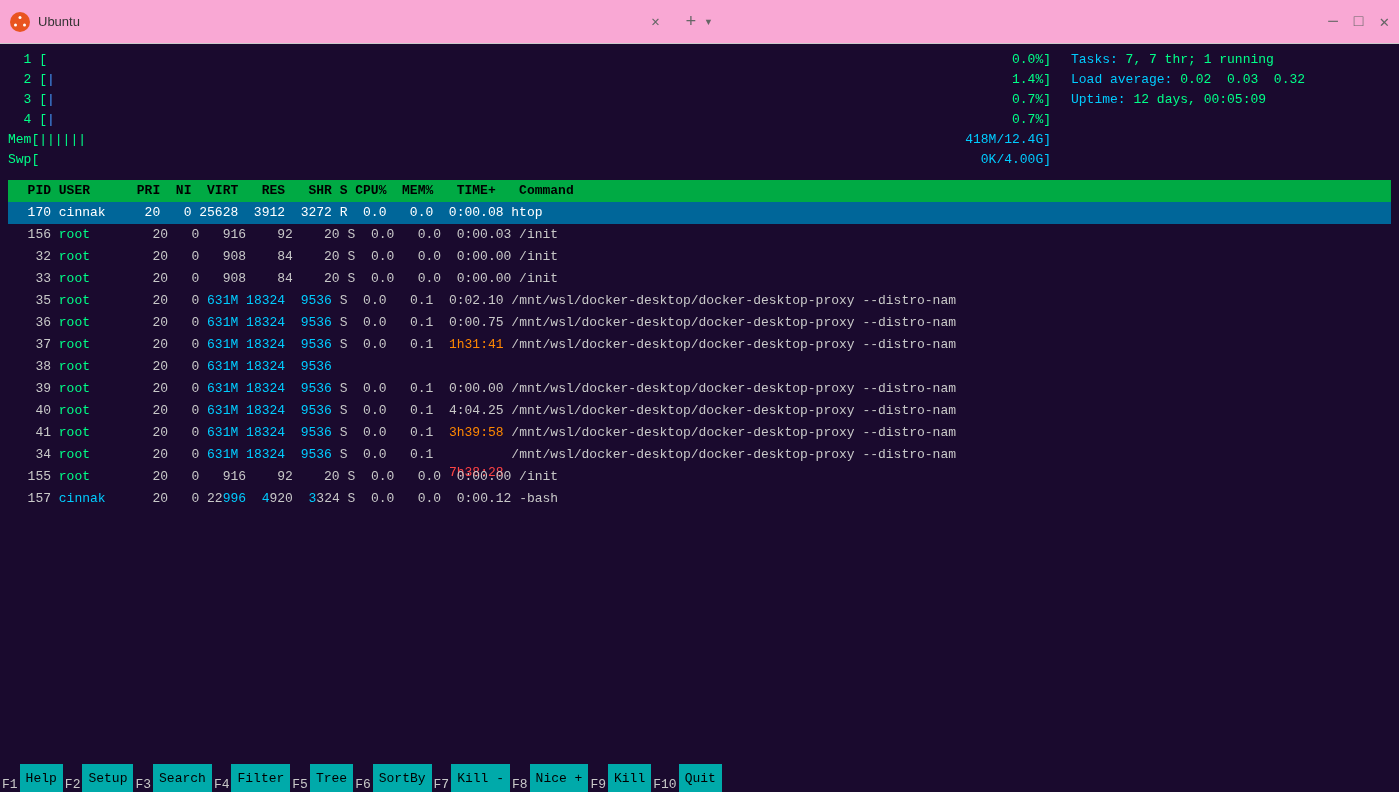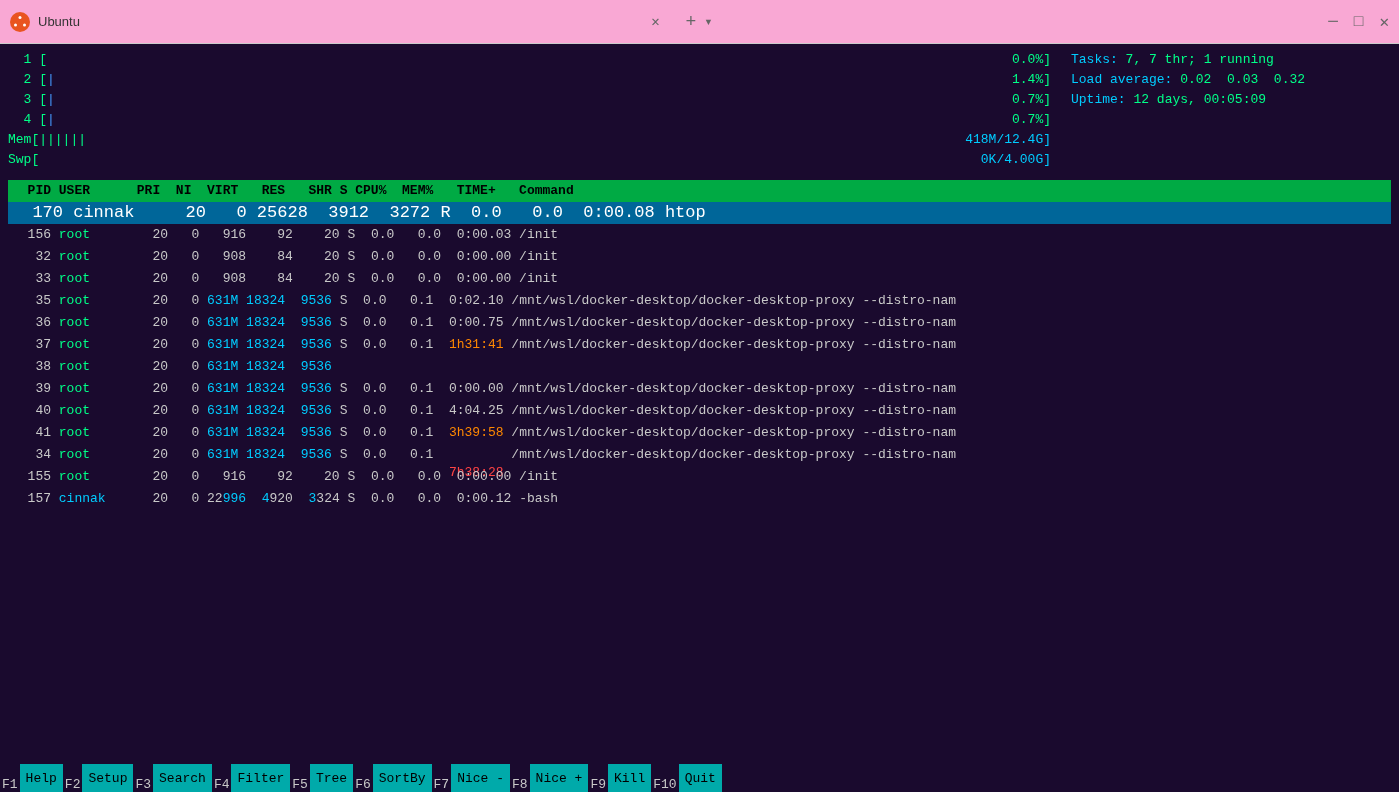--- a/index.html
+++ b/index.html
@@ -116,21 +116,21 @@
       font-weight: bold;
       padding: 0 4px;
       white-space: pre;
     }
     .process-selected {
       background: #006699;
       color: #ffffff;
       height: 22px;
       display: flex;
       align-items: center;
-      font-size: 17px;
+      font-size: 13px;
       padding: 0 4px;
       white-space: pre;
     }
     .process-row {
       height: 22px;
       display: flex;
       align-items: center;
       font-size: 13px;
       padding: 0 4px;
       white-space: pre;
@@ -321,21 +321,21 @@
     <div class="footer-item">
       <span class="footer-key">F5</span>
       <span class="footer-label">Tree</span>
     </div>
     <div class="footer-item">
       <span class="footer-key">F6</span>
       <span class="footer-label">SortBy</span>
     </div>
     <div class="footer-item">
       <span class="footer-key">F7</span>
-      <span class="footer-label">Nice -</span>
+      <span class="footer-label">Kill -</span>
     </div>
     <div class="footer-item">
       <span class="footer-key">F8</span>
       <span class="footer-label">Nice +</span>
     </div>
     <div class="footer-item">
       <span class="footer-key">F9</span>
       <span class="footer-label">Kill</span>
     </div>
     <div class="footer-item">

